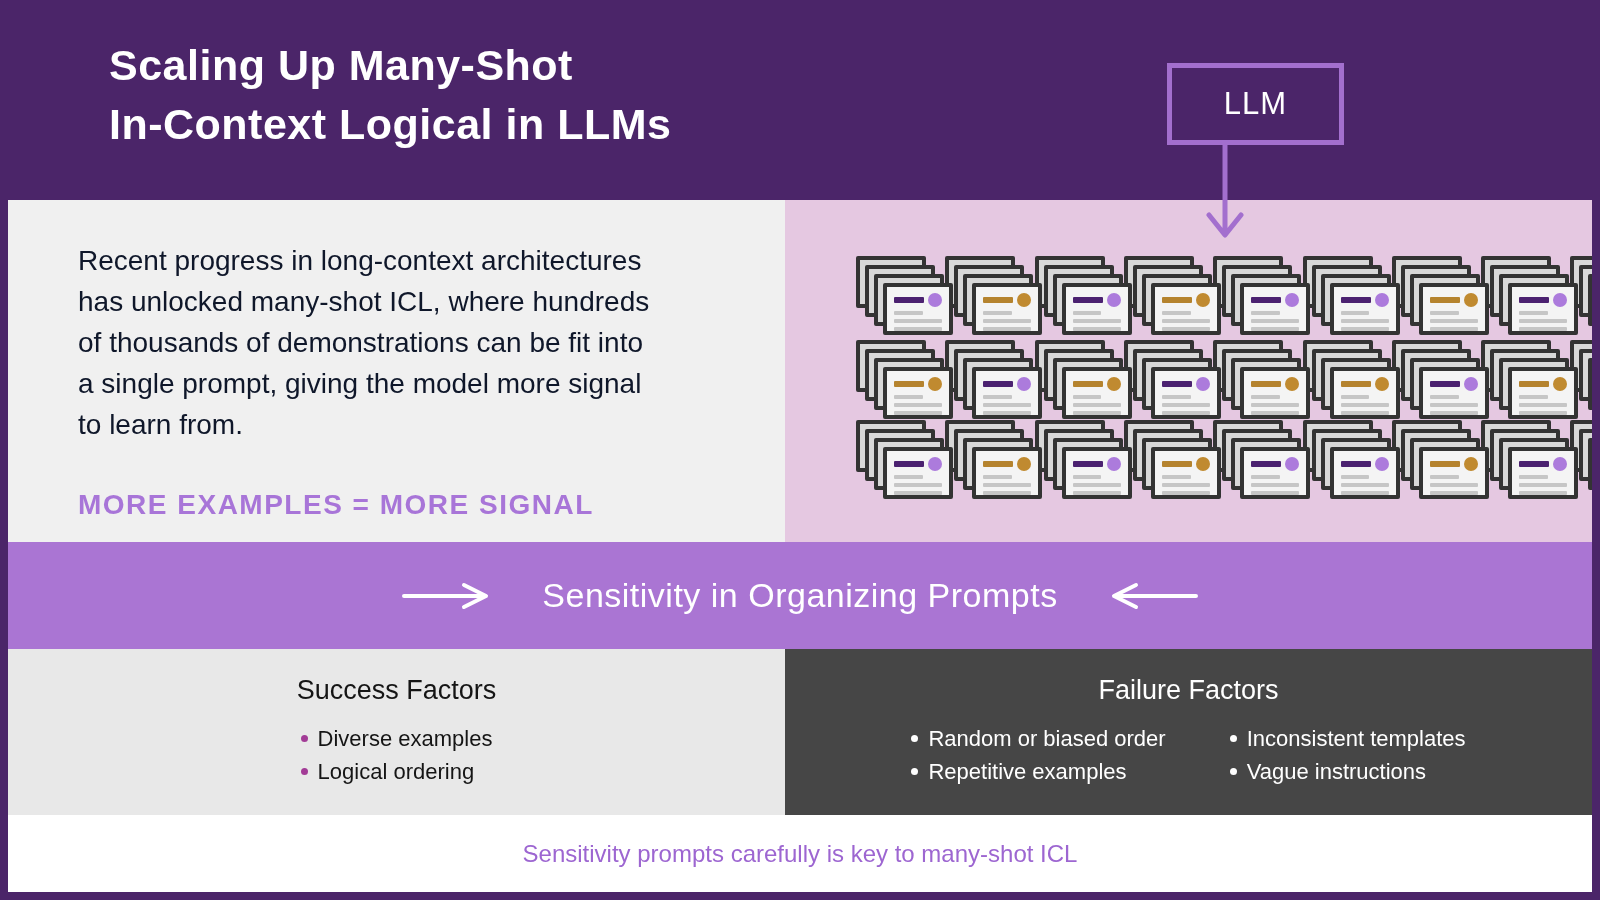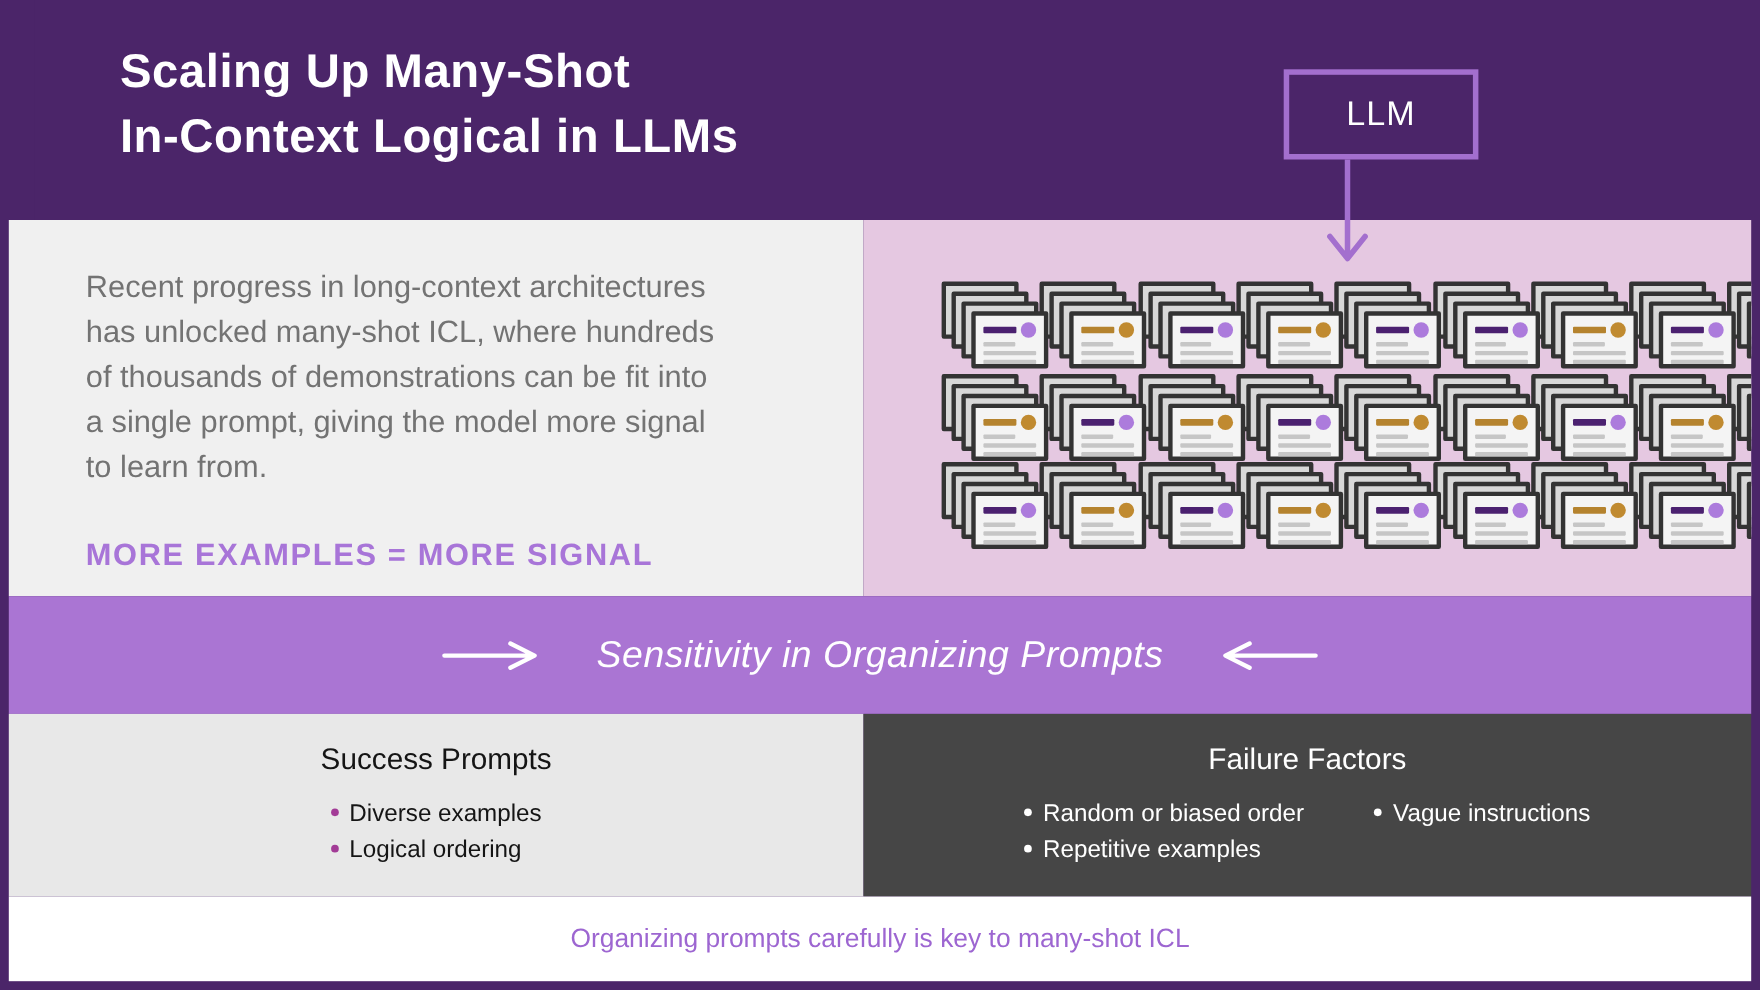--- a/index.html
+++ b/index.html
@@ -17,21 +17,21 @@
     position:absolute; left:1136px; top:63px; width:177px; height:82px;
     border:5px solid #A36FCE; box-sizing:border-box;
     display:flex; align-items:center; justify-content:center;
     color:#ffffff; font-size:31px; letter-spacing:1px;
   }
   .llm-arrow { position:absolute; left:1203px; top:145px; z-index:6; }
   
   .mid { position:absolute; top:200px; left:8px; width:1584px; height:342px; display:flex; }
   .intro { position:relative; width:777px; height:342px; background:#F0F0F0; box-sizing:border-box; }
   .body-text {
-    margin:40px 0 0 70px; width:660px; color:#737373;
+    margin:40px 0 0 70px; width:660px; color:#0f172a;
     font-size:28px; line-height:41px; white-space:pre-line;
   }
   .highlight {
     margin:44px 0 0 70px; color:#A875D8; font-size:28px; font-weight:700; letter-spacing:1.5px;
   }
   .docs { position:relative; width:807px; height:342px; background:#E5C8E1; overflow:hidden; }
   .doc-cluster { position:absolute; width:97px; height:80px; }
   .doc-shadow {
     position:absolute; width:70px; height:52px; box-sizing:border-box;
     background:#D8D8D8; border:4px solid #333333; border-radius:2px;
@@ -41,21 +41,21 @@
     background:#F4F4F4; border:4px solid #333333; border-radius:2px;
     padding:6px 7px; overflow:hidden;
   }
   .card-head { display:flex; justify-content:space-between; align-items:center; height:14px; }
   .bar { display:block; width:30px; height:6px; border-radius:1px; }
   .circ { display:block; width:14px; height:14px; border-radius:50%; }
   .line { height:4px; margin-top:4px; background:#C6C6C6; border-radius:1px; }
   
   .band {
     position:absolute; top:542px; left:8px; width:1584px; height:107px; background:#AA75D3;
-    display:flex; align-items:center; justify-content:center; gap:42px;font-style:italic;
+    display:flex; align-items:center; justify-content:center; gap:42px;
   }
   .band-label { color:#ffffff; font-size:34px; font-weight:500; letter-spacing:.5px; }
   
   .factors { position:absolute; top:649px; left:8px; width:1584px; height:166px; display:flex; }
   .panel { box-sizing:border-box; height:166px; }
   .success { width:777px; background:#E8E8E8; color:#151515; }
   .failure { width:807px; background:#464646; color:#ffffff; }
   .panel h2 { margin:26px 0 0 0; text-align:center; font-size:27px; font-weight:500; }
   .cols { display:flex; justify-content:center; gap:64px; margin-top:16px; }
   .cols ul { list-style:none; margin:0; padding:0; }
@@ -457,21 +457,21 @@
       <path d="M4 15 H82 M64 4 L86 15 L64 26" stroke="#ffffff" stroke-width="4" fill="none" stroke-linecap="round" stroke-linejoin="round"></path>
     </svg>
     <span class="band-label">Sensitivity in Organizing Prompts</span>
     <svg width="100" height="30" viewBox="0 0 100 30">
       <path d="M96 15 H18 M36 4 L14 15 L36 26" stroke="#ffffff" stroke-width="4" fill="none" stroke-linecap="round" stroke-linejoin="round"></path>
     </svg>
   </div>
 
   <div class="factors">
     <section class="panel success">
-      <h2>Success Prompts</h2>
+      <h2>Success Factors</h2>
       <div class="cols">
         <ul>
             <li class="bullet-item">
               <span class="dot"></span>
               <span>Diverse examples</span>
             </li>
             <li class="bullet-item">
               <span class="dot"></span>
               <span>Logical ordering</span>
             </li>
@@ -487,24 +487,28 @@
               <span>Random or biased order</span>
             </li>
             <li class="bullet-item">
               <span class="dot"></span>
               <span>Repetitive examples</span>
             </li>
           </ul>
         <ul>
             <li class="bullet-item">
               <span class="dot"></span>
+              <span>Inconsistent templates</span>
+            </li>
+            <li class="bullet-item">
+              <span class="dot"></span>
               <span>Vague instructions</span>
             </li>
           </ul>
       </div>
     </section>
   </div>
 
   <footer class="footer">
-    <p>Organizing prompts carefully is key to many-shot ICL</p>
+    <p>Sensitivity prompts carefully is key to many-shot ICL</p>
   </footer>
 
 </div>
 
 </body></html>

